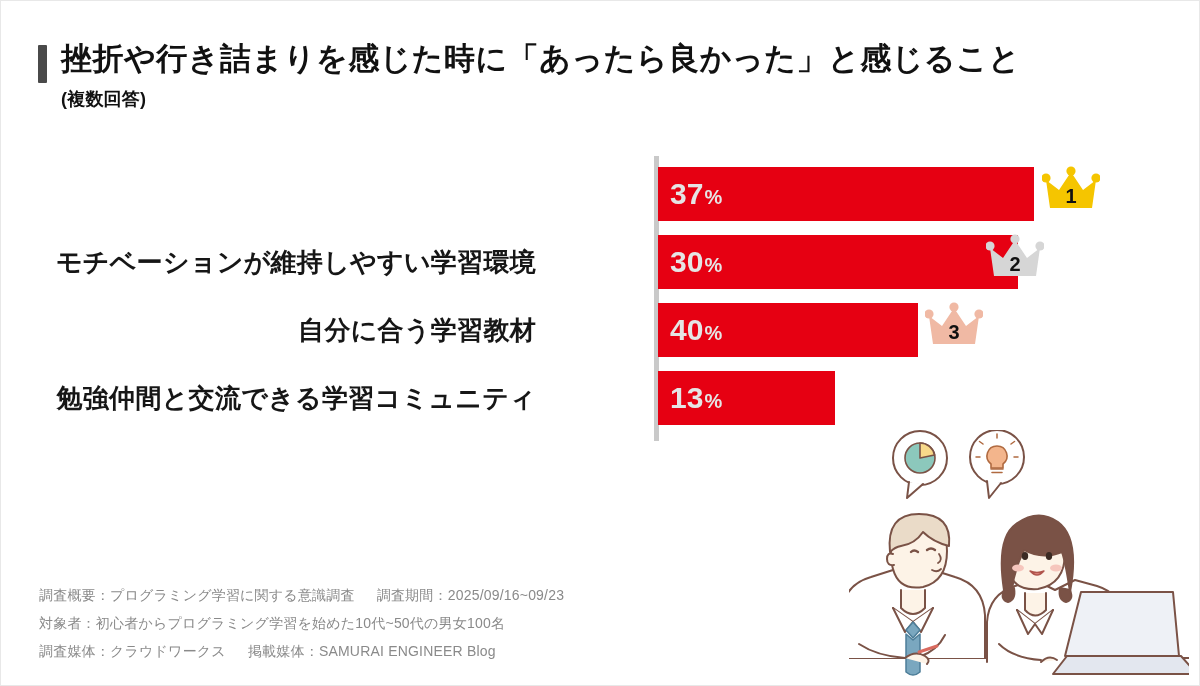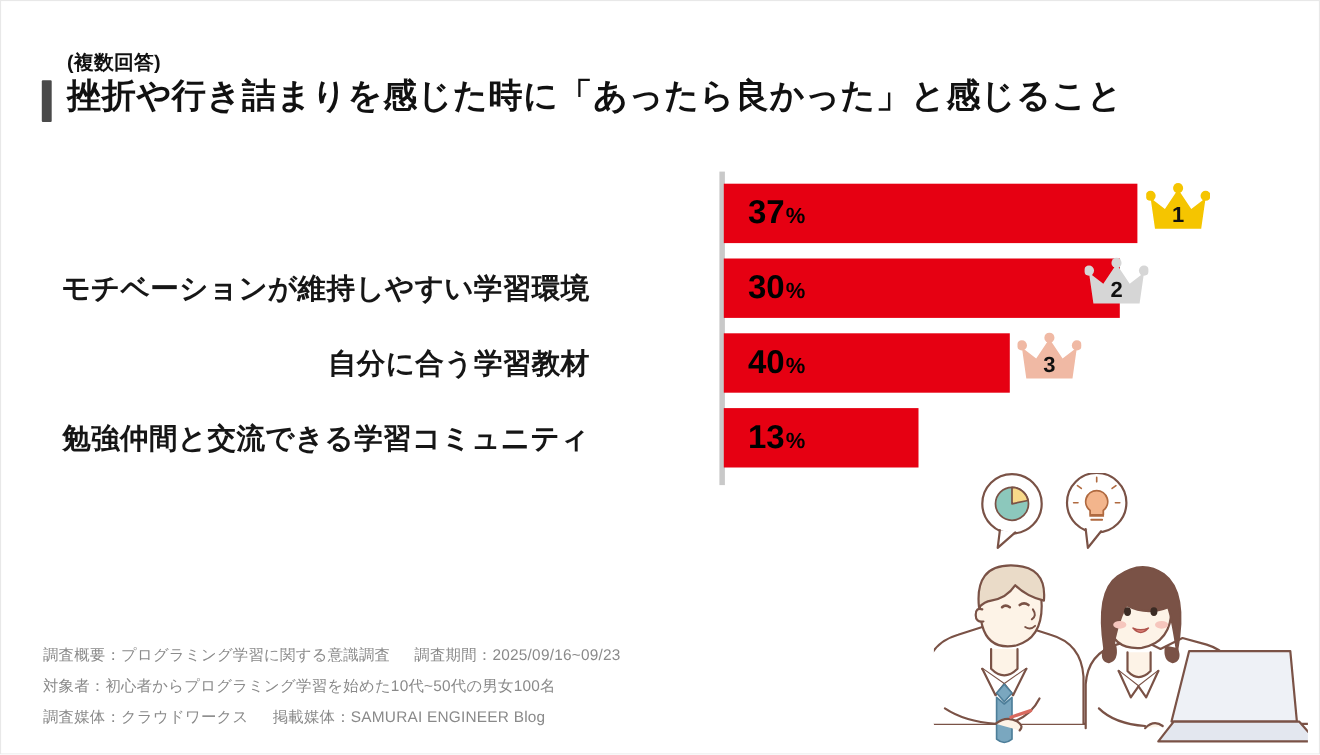--- a/index.html
+++ b/index.html
@@ -46,22 +46,22 @@
     white-space:nowrap;letter-spacing:0.3px;line-height:54px;
     top:0;height:54px;
   }
   .bar{
     position:absolute;left:620px;height:54px;
     background:#e60012;
     display:flex;align-items:center;
     top:0;
   }
   .bar-value{
-    color:#000000;font-weight:bold;font-size:30px;
-    margin-left:22px;line-height:1;white-space:nowrap;
+    color:#e5e5e5;font-weight:bold;font-size:30px;
+    margin-left:12px;line-height:1;white-space:nowrap;
   }
   .bar-value .pct{font-size:20px;margin-left:1px;}
   .crown{position:absolute;top:-3px;width:58px;height:54px;}
   .crown svg{display:block;}
   .crown-num{
     position:absolute;left:0;right:0;top:22px;
     text-align:center;font-size:20px;font-weight:bold;color:#111;
     line-height:1;
   }
 
@@ -76,25 +76,25 @@
 
   
   #illustration{position:absolute;right:10px;bottom:0;width:340px;height:255px;}
 </style>
 </head>
 <body>
 
 <div id="page">
 
   <div id="title-block">
-    <div id="subtitle-text">(複数回答)</div>
     <div id="title-row">
       <div id="title-accent"></div>
       <div id="title-text">挫折や行き詰まりを感じた時に「あったら良かった」と感じること</div>
     </div>
+    <div id="subtitle-text">(複数回答)</div>
   </div>
 
   <div id="chart">
     <div id="axis-line"></div>
 
     <div class="row" style="top:16px;width:100%;">
       <div class="bar" style="width:376px;">
         <div class="bar-value"><span>37</span><span class="pct">%</span></div>
       </div>
       <div class="crown" style="left:1004px;">

